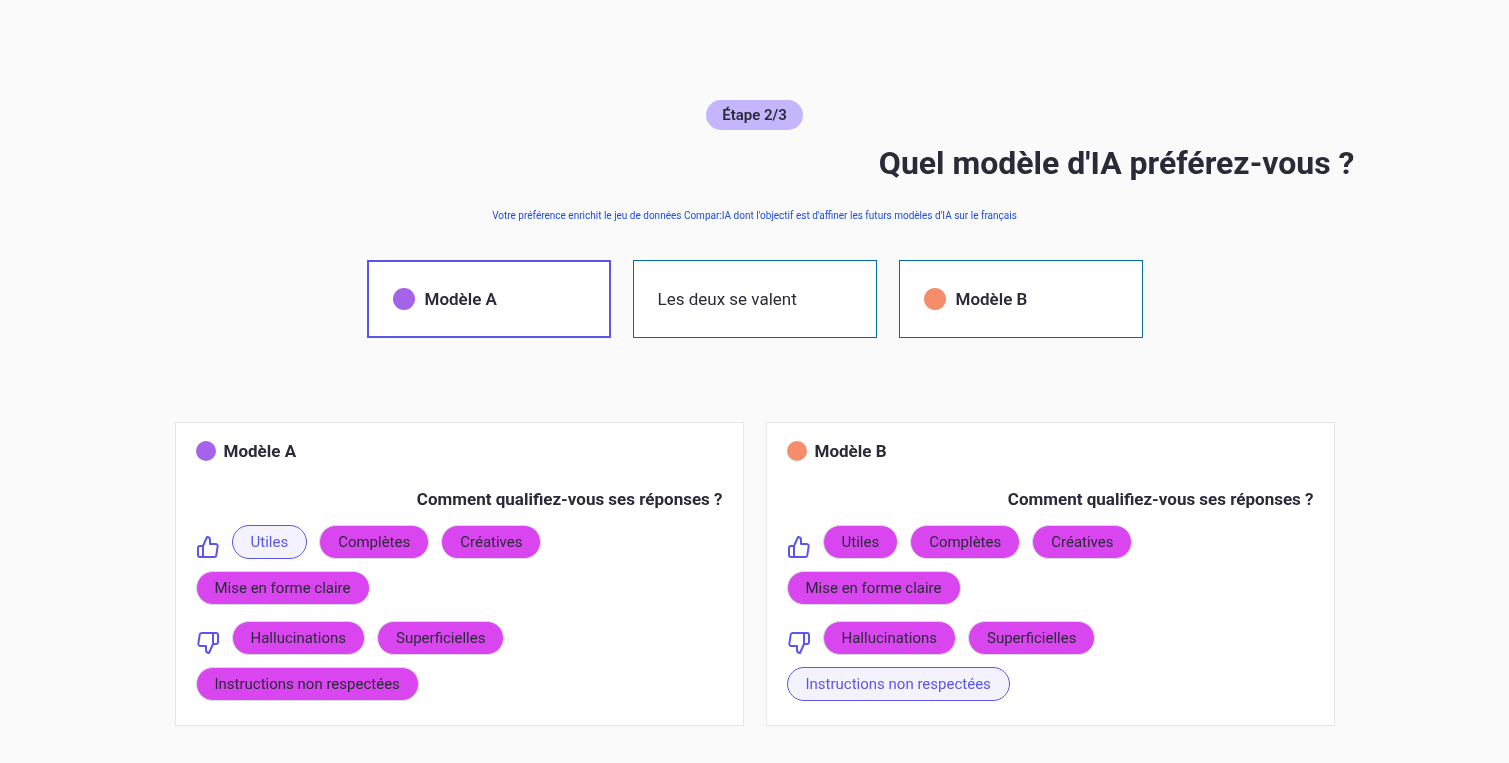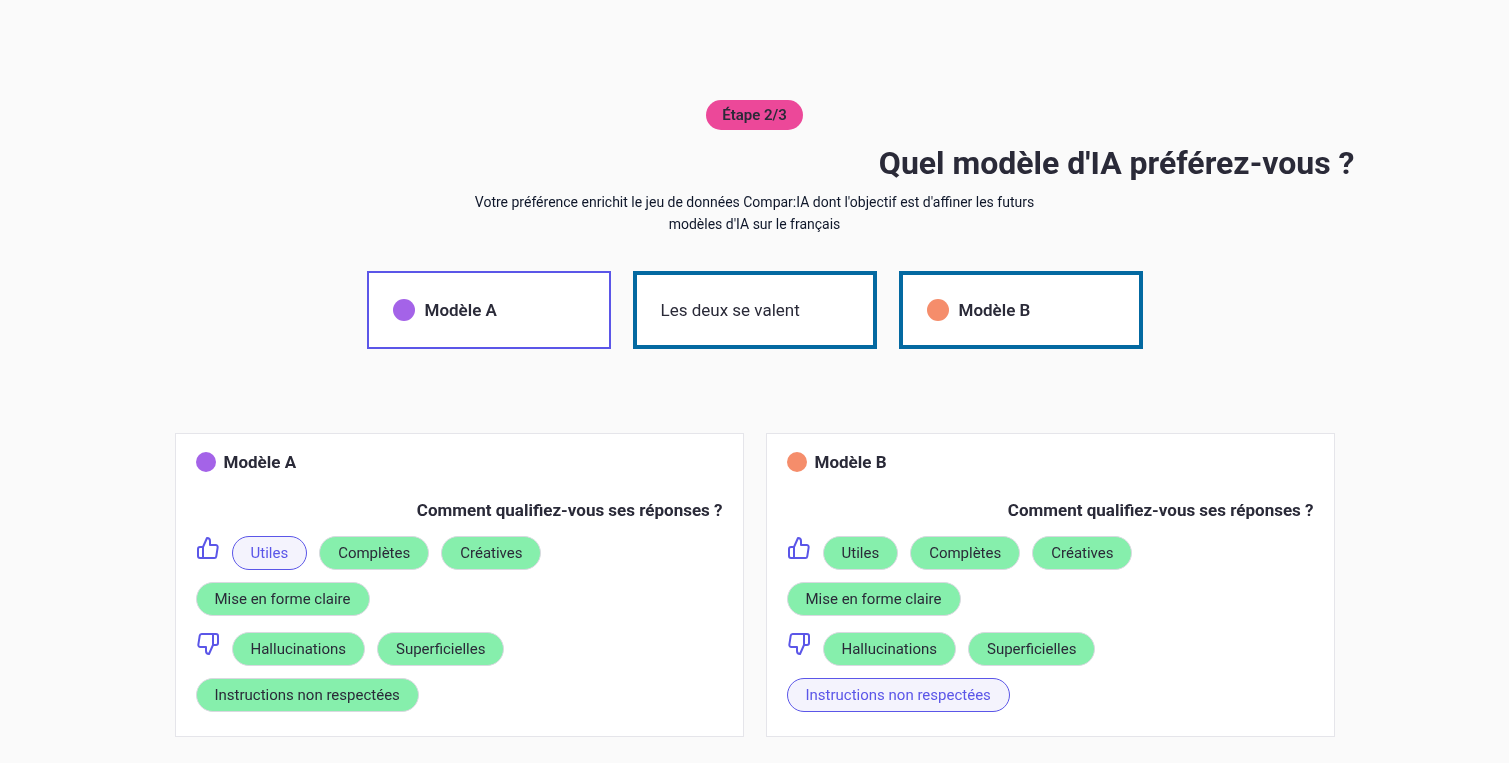--- a/index.html
+++ b/index.html
@@ -11,54 +11,54 @@
   height: 763px;
   overflow: hidden;
 }
 .container {
   max-width: 1200px;
   margin: 0 auto;
   padding-top: 100px;
 }
 .step-pill {
   display: inline-block;
-  background: #ec4899;
+  background: #c4b5fd;
   color: #2a2a38;
   font-weight: 600;
   font-size: 15px;
   padding: 6px 16px;
   border-radius: 20px;
 }
 .header-block { text-align: center; }
 .title {
   font-size: 32px;
   font-weight: 700;
   color: #2a2a38;
   margin-top: 14px;
   text-align: right;
 }
 .subtitle {
-  font-size: 14px;
-  color: #0f172a;
-  margin-top: 10px;
+  font-size: 10px;
+  color: #1d4ed8;
+  margin-top: 26px;
   line-height: 1.55;
   max-width: 560px;
   margin-left: auto;
   margin-right: auto;
 }
 .choice-row {
   display: flex;
   justify-content: center;
   gap: 22px;
   margin-top: 36px;
 }
 .choice-card {
   width: 244px;
   height: 78px;
-  border: 4px solid #0369a1;
+  border: 1px solid #0369a1;
   background: #fff;
   display: flex;
   align-items: center;
   padding: 0 24px;
   font-size: 17px;
   font-weight: 600;
   color: #2a2a38;
   cursor: pointer;
 }
 .choice-card.selected {
@@ -104,38 +104,38 @@
 }
 .question {
   font-size: 17px;
   font-weight: 700;
   color: #2a2a38;
   margin-top: 28px;
   text-align: right;
 }
 .chip-row {
   display: flex;
-  align-items: flex-start;
+  align-items: flex-end;
   gap: 12px;
   margin-top: 16px;
   flex-wrap: wrap;
 }
 .icon-thumb {
   width: 24px;
   height: 24px;
   flex-shrink: 0;
 }
 .chip {
   border: 1px solid #D9D9E0;
   border-radius: 20px;
   padding: 7px 18px;
   font-size: 15px;
   color: #2a2a38;
   cursor: pointer;
-  background: #86efac;
+  background: #d946ef;
 }
 .chip.active {
   border-color: #5B56E8;
   color: #5B56E8;
   background: #F4F3FD;
 }
 </style>
 </head>
 <body>
 

